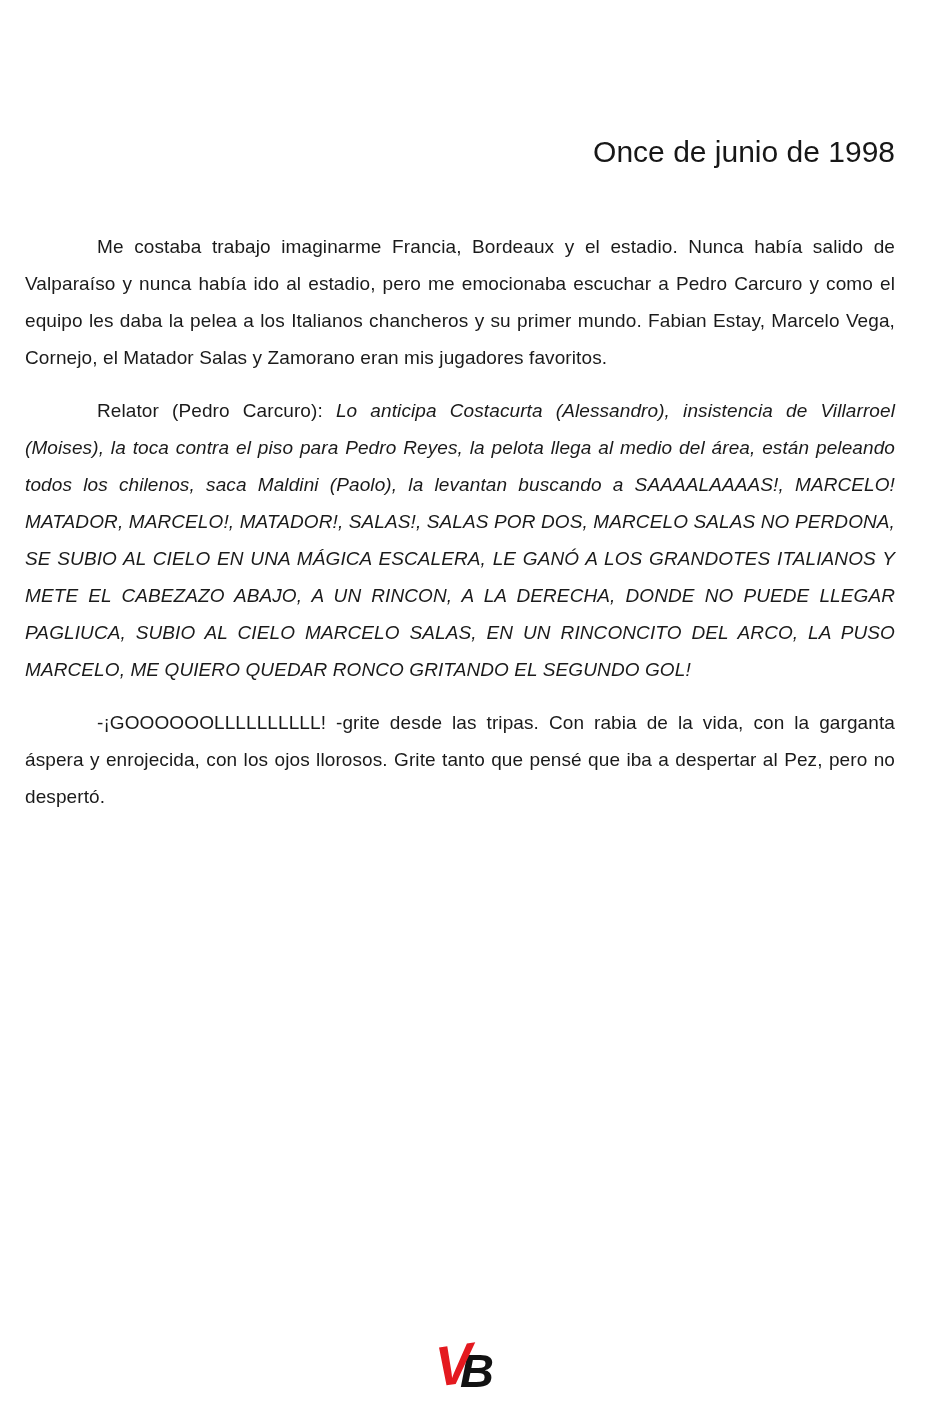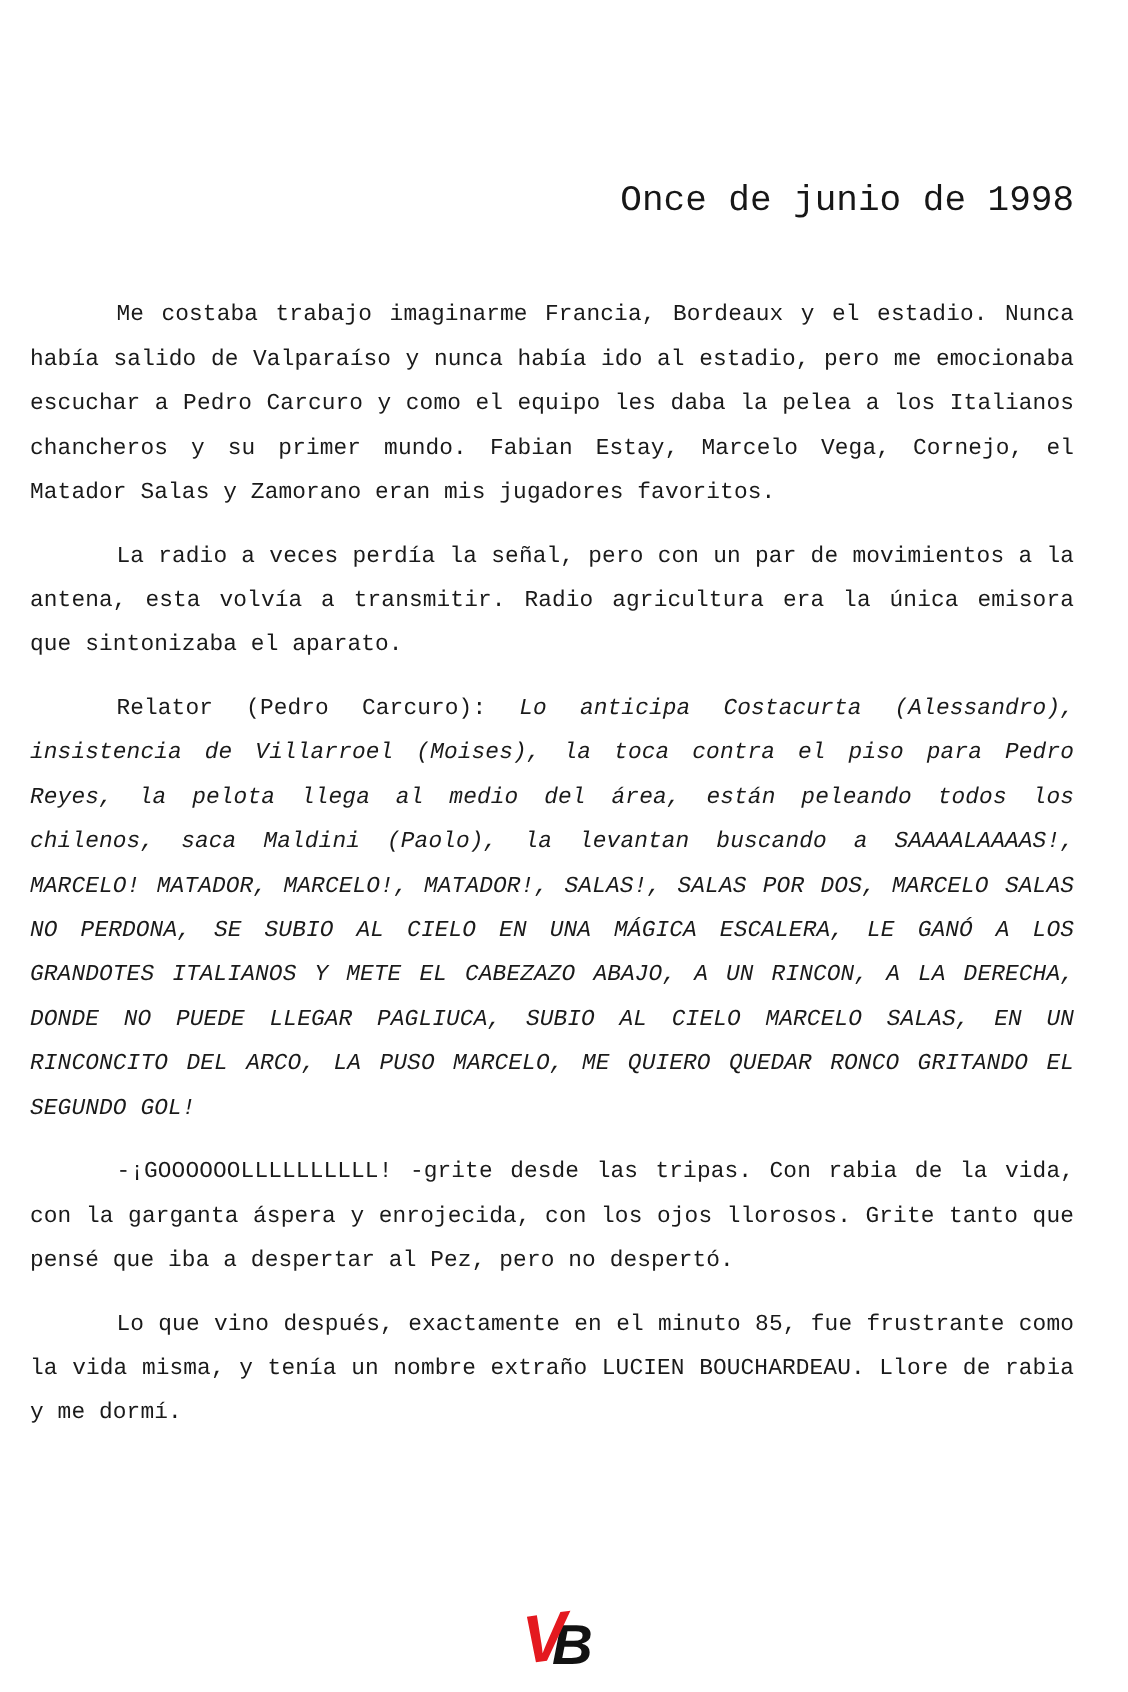--- a/index.html
+++ b/index.html
@@ -12,23 +12,22 @@
     width: 940px;
     height: 1410px;
     background: #ffffff;
     font-family: "Liberation Sans", sans-serif;
     color: #1a1a1a;
     overflow: hidden;
   }
   .content {
     position: absolute;
     left: 25px;
-    top: 16px;
+    top: 0;
     width: 870px;
-    font-family: Liberation Mono, monospace;
   }
   .doc-title {
     margin: 0;
     padding-top: 132px;
     padding-bottom: 56px;
     font-size: 30px;
     font-weight: 400;
     line-height: 40px;
     text-align: right;
     color: #171717;
@@ -81,24 +80,22 @@
   }
 </style>
 </head>
 <body>
 
 <div class="page">
   <div class="content">
     <h1 class="doc-title">Once de junio de 1998</h1>
     <div class="doc-body">
         <p><span>Me costaba trabajo imaginarme Francia, Bordeaux y el estadio. Nunca había salido de Valparaíso y nunca había ido al estadio, pero me emocionaba escuchar a Pedro Carcuro y como el equipo les daba la pelea a los Italianos chancheros y su primer mundo.  Fabian Estay, Marcelo Vega, Cornejo, el Matador Salas y Zamorano eran mis jugadores favoritos.</span></p>
-        <p><span>La radio a veces perdía la señal, pero con un par de movimientos a la antena, esta volvía a transmitir. Radio agricultura era la única emisora que sintonizaba el aparato.</span></p>
         <p><span>Relator (Pedro Carcuro): </span><span class="italic">Lo anticipa Costacurta (Alessandro), insistencia de Villarroel (Moises), la toca contra el piso para Pedro Reyes, la pelota llega al medio del área, están peleando todos los chilenos, saca Maldini (Paolo), la levantan buscando a SAAAALAAAAS!, MARCELO! MATADOR, MARCELO!, MATADOR!, SALAS!, SALAS POR DOS, MARCELO SALAS NO PERDONA, SE SUBIO AL CIELO EN UNA MÁGICA ESCALERA, LE GANÓ A LOS GRANDOTES ITALIANOS Y METE EL CABEZAZO ABAJO, A UN RINCON, A LA DERECHA, DONDE NO PUEDE LLEGAR PAGLIUCA, SUBIO AL CIELO MARCELO SALAS, EN UN RINCONCITO DEL ARCO, LA PUSO MARCELO, ME QUIERO QUEDAR RONCO GRITANDO EL SEGUNDO GOL!</span></p>
         <p><span>-¡GOOOOOOLLLLLLLLLL! -grite desde las tripas. Con rabia de la vida, con la garganta áspera y enrojecida, con los ojos llorosos. Grite tanto que pensé que iba a despertar al Pez, pero no despertó.</span></p>
-        <p><span>Lo que vino después, exactamente en el minuto 85, fue frustrante como la vida misma, y tenía un nombre extraño  LUCIEN BOUCHARDEAU. Llore de rabia y me dormí.</span></p>
       </div>
   </div>
 
   <div class="logo">
     <div class="logo-box">
       <span class="logo-v" style="color: rgb(228, 25, 31);">V</span>
       <span class="logo-b" style="color: rgb(18, 18, 18);">B</span>
     </div>
   </div>
 </div>

